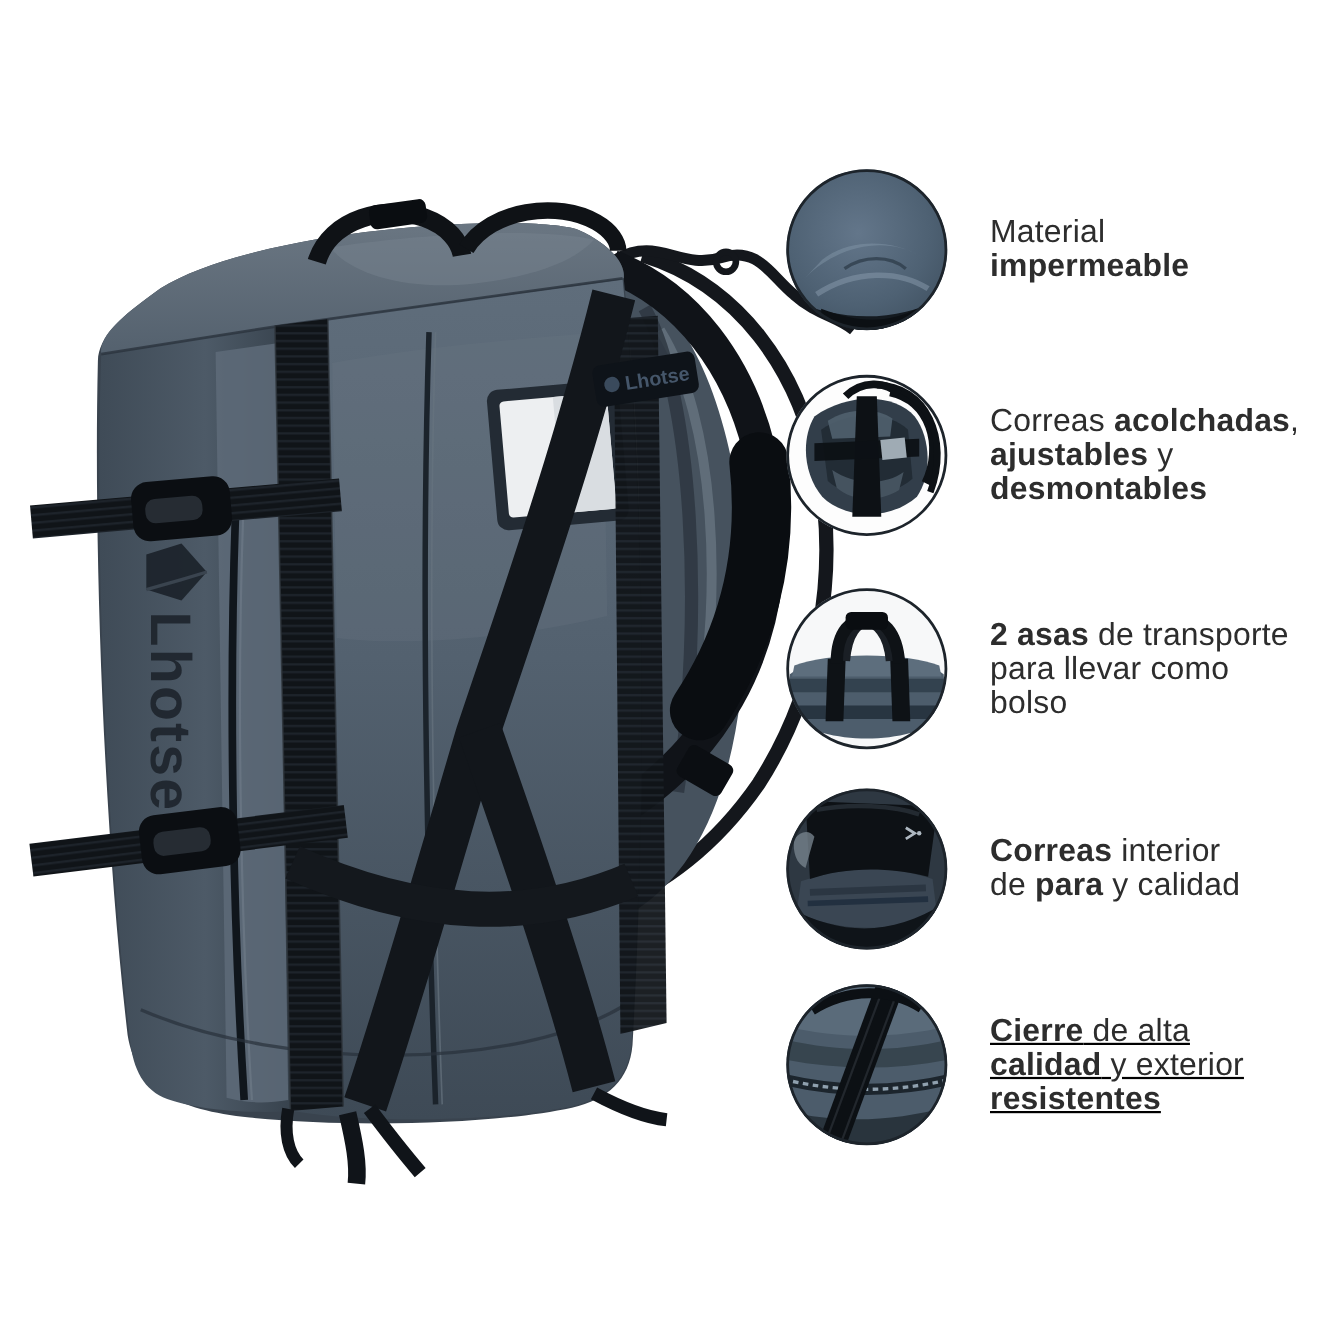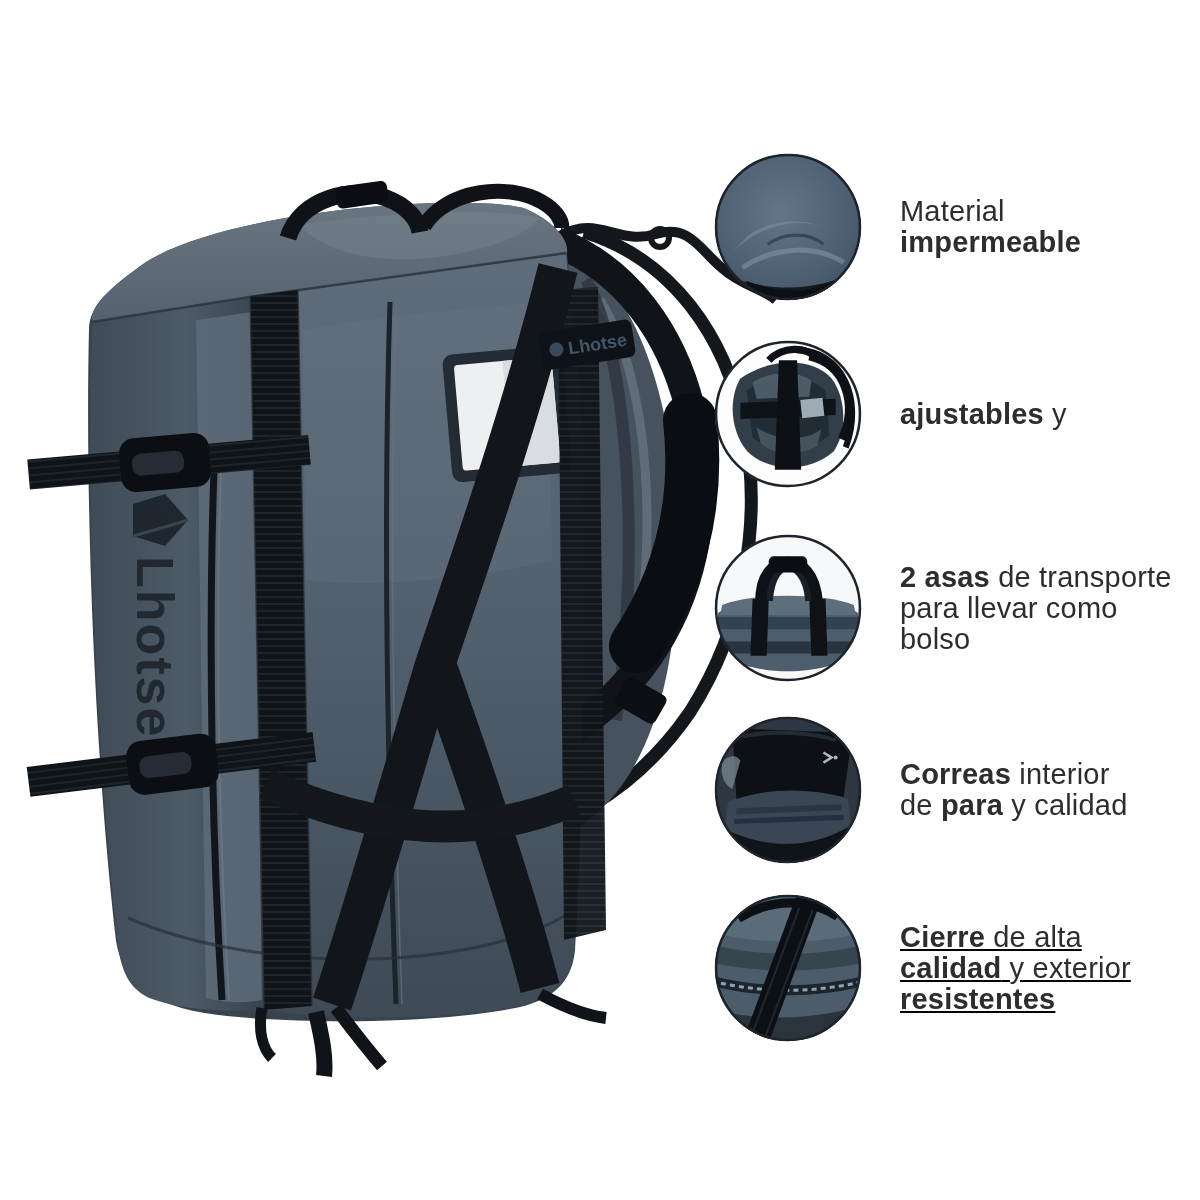--- a/index.html
+++ b/index.html
@@ -238,21 +238,23 @@
             <path d="M 28,64 L 122,60 L 122,76 L 28,80 Z" fill="#0d1115" opacity="0.95"></path>
             <rect x="88" y="60" width="22" height="18" fill="#9fabb4" transform="rotate(-6 99 69)"></rect>
             <path d="M 96,18 C 132,26 144,66 128,100" stroke="#0d1115" stroke-width="8" fill="none"></path>
             <path d="M 84,12 C 128,12 150,60 132,108" stroke="#0d1115" stroke-width="6" fill="none"></path>
             <path d="M 56,22 C 70,8 92,8 104,20" stroke="#0d1115" stroke-width="7" fill="none"></path>
           </g>
           <circle cx="75" cy="75" r="71" fill="none" stroke="#1d242b" stroke-width="2.5"></circle>
         </svg>
       </div>
       <div class="caption">
+          <div class="cap-line"><span>Correas </span><span class="b">acolchadas</span><span>,</span></div>
           <div class="cap-line"><span class="b">ajustables</span><span> y</span></div>
+          <div class="cap-line"><span class="b">desmontables</span></div>
         </div>
     </div>
 
     <div class="feature">
       <div class="thumb">
         <svg viewBox="0 0 150 150">
           <defs>
               <clipPath id="c3">
                 <circle cx="75" cy="75" r="72"></circle>
               </clipPath>

